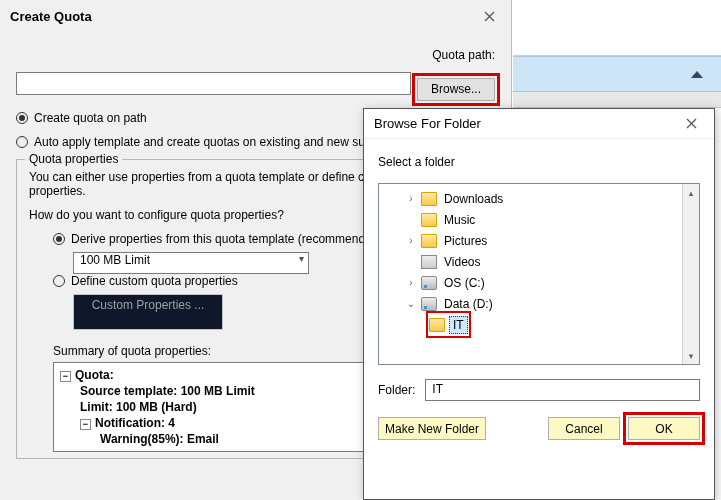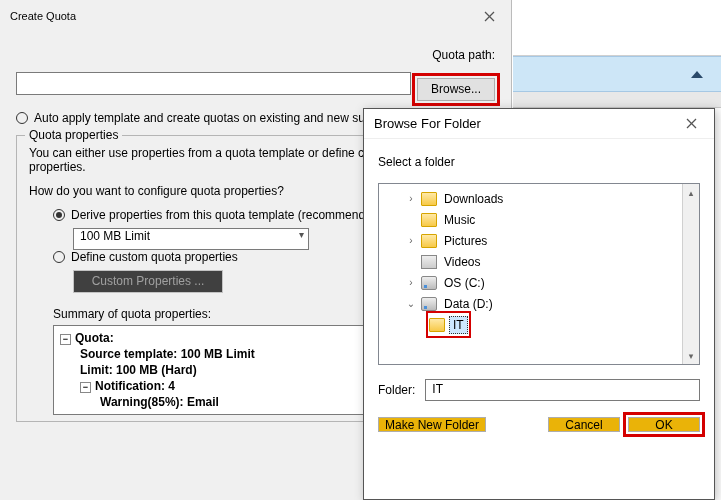--- a/index.html
+++ b/index.html
@@ -8,42 +8,42 @@
 
   
   .create-quota {
     position: absolute;
     left: 0; top: 0;
     width: 512px; height: 500px;
     background: #f0f0f0;
     border-right: 1px solid #bbb;
   }
   .cq-titlebar { height: 32px; display:flex; align-items:center; padding:0 10px; }
-  .cq-title { font-size: 11px; flex:1; }
+  .cq-title { font-size: 13px; flex:1;font-weight:bold; }
   .cq-close { width:24px; height:24px; display:flex; align-items:center; justify-content:center; color:#555; }
 
   .cq-body { padding: 6px 16px 0 16px; }
   .label { margin: 10px 0 4px 0; text-align: right; }
   .path-row { display:flex; gap:6px; align-items:center; }
   .path-input { flex:1; height:23px; border:1px solid #7a7a7a; background:#fff; padding:2px 4px; }
   .browse-btn { width:78px; height:23px; background:#e1e1e1; border:1px solid #adadad;margin-top:12px; }
   .highlight-red { outline:3px solid #d40000; outline-offset:2px; }
 
   .radio-row { display:flex; align-items:center; gap:6px; margin:10px 0 4px 0; }
   .radio-outer { width:12px; height:12px; border:1px solid #333; border-radius:50%; display:inline-flex; align-items:center; justify-content:center; }
   .radio-inner { width:6px; height:6px; border-radius:50%; background:#333; }
 
   .groupbox { border:1px solid #b5b5b5; margin-top:10px; padding:10px 12px 6px 12px; position:relative; background:#f0f0f0; }
   .groupbox-title { position:absolute; top:-8px; left:8px; background:#f0f0f0; padding:0 4px; }
 
   .subradio-block { margin-left:24px; }
   .template-select { width:236px; height:22px; border:1px solid #7a7a7a; background:#fff; display:flex; align-items:flex-start; justify-content:space-between; padding:0 4px 0 6px; margin:6px 0 0 20px; }
   .chev { font-size:10px; color:#555; }
 
-  .cust-btn { width:150px; height:23px; background:#404040; border:1px solid #c3c3c3; color:#a0a0a0; margin:6px 0 0 20px; }
+  .cust-btn { width:150px; height:36px; background:#0f172a; border:1px solid #c3c3c3; color:#a0a0a0; margin:6px 0 0 20px; }
 
   .summary-label { margin:14px 0 4px 24px; }
   .tree-box { border:1px solid #7a7a7a; background:#fff; margin-left:24px; height:90px; padding:4px 6px; overflow:hidden; line-height:16px; font-size:12px; }
   .tree-toggle { display:inline-block; width:11px; height:11px; border:1px solid #888; font-size:9px; line-height:9px; text-align:center; margin-right:4px; }
   .tree-item { white-space:nowrap;font-weight:bold; }
   .tree-ch1 { padding-left:20px; }
   .tree-ch2 { padding-left:40px; }
 
   
   .right-panel { position:absolute; left:513px; top:0; width:208px; height:500px; background:#fff; }
@@ -83,21 +83,21 @@
   .ft-label { padding:1px 3px; }
   .ft-selected { background:#cde8ff; border:1px dotted #333; }
   .ft-indent1 { padding-left:26px; }
   .ft-indent2 { padding-left:50px; }
   .highlight-red-thin { outline:2px solid #d40000; outline-offset:1px; }
 
   .folder-row { display:flex; align-items:center; gap:10px; margin-top:14px; }
   .folder-input { flex:1; height:22px; border:1px solid #7a7a7a; background:#fff; padding:2px 6px; }
 
   .btn-row { display:flex; gap:8px; margin-top:16px; }
-  .btn { height:15px; background:#eab308; border:1px solid #adadad; display:flex; align-items:center; justify-content:center; }
+  .btn { height:23px; background:#fef9c3; border:1px solid #adadad; display:flex; align-items:center; justify-content:center; }
   .btn-make { width:108px; }
   .btn-ok { width:72px; }
   .btn-cancel { width:72px; }
   .spacer { flex:1; }
 
   svg.x { width:11px; height:11px; }
   svg.x line { stroke:#555; stroke-width:1.3; }
 </style>
 </head>
 <body>
@@ -122,20 +122,26 @@
   </div>
 
   <div class="cq-body">
     <div class="label">Quota path:</div>
     <div class="path-row">
       <div class="path-input"></div>
       <div class="browse-btn highlight-red" style="text-align:center; line-height:21px;">Browse...</div>
     </div>
 
     <div class="radio-row">
+      <span class="radio-outer">
+          <span class="radio-inner"></span>
+        </span>
+      <span>Create quota on path</span>
+    </div>
+    <div class="radio-row">
       <span class="radio-outer"></span>
       <span style="white-space:nowrap; overflow:hidden;">Auto apply template and create quotas on existing and new subfolders</span>
     </div>
 
     <div class="groupbox">
       <div class="groupbox-title">Quota properties</div>
       <div style="margin-bottom:10px;">You can either use properties from a quota template or define custom quota properties.</div>
       <div style="">How do you want to configure quota properties?</div>
 
       <div class="subradio-block">

